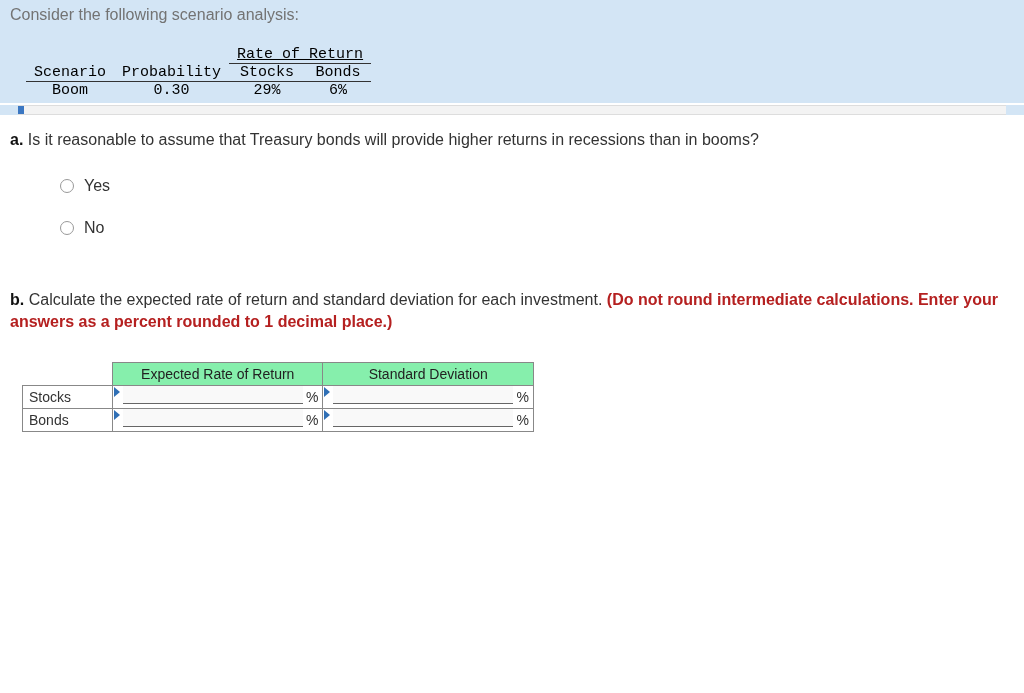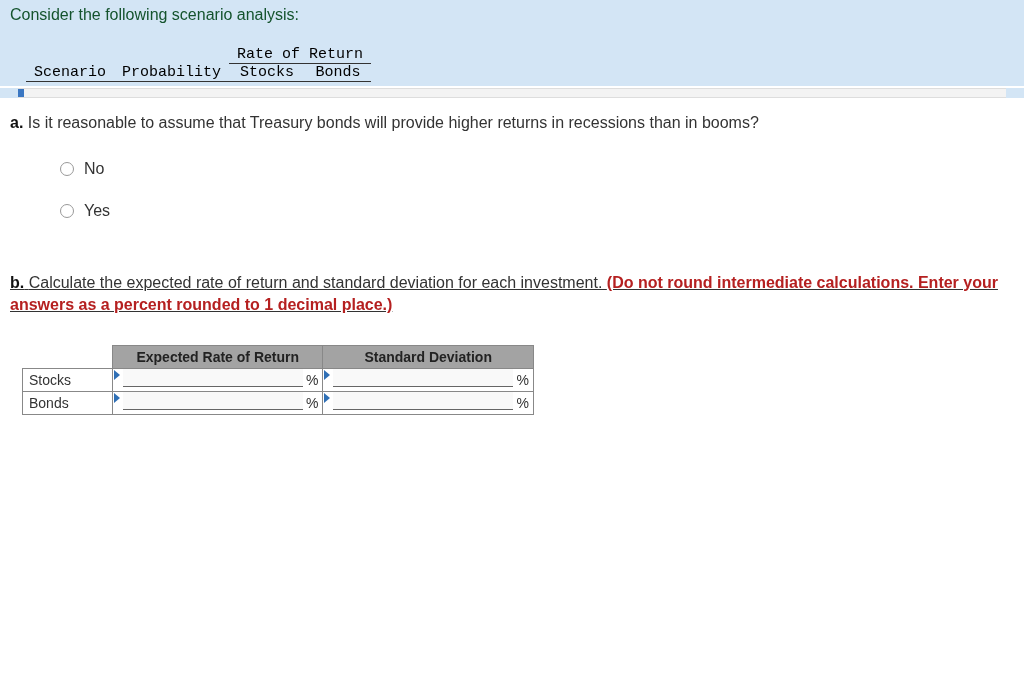--- a/index.html
+++ b/index.html
@@ -14,38 +14,39 @@
   }
   .highlight-block {
     background: #d3e5f5;
     padding: 4px 6px;
     margin-bottom: 2px;
   }
   .intro {
     background: #d3e5f5;
     padding: 6px 10px 18px 10px;
     font-size: 16px;
-    color: #14532d;
+    color: #737373;
   }
   .scenario-table {
     font-family: "Courier New", monospace;
     font-size: 15px;
     color: #000;
     border-collapse: collapse;
     margin-left: 20px;
   }
   .scenario-table td, .scenario-table th {
     padding: 0 8px;
     text-align: center;
     font-weight: normal;
   }
   .scenario-table .num { text-align: center; }
   .scenario-table .group-header {
     text-align: center;
     border-bottom: 1px solid #333;
+    text-decoration: underline;
   }
   .scenario-table .header-row td,
   .scenario-table .header-row th {
     border-bottom: 1px solid #333;
   }
   .scrollbar-sim {
     height: 10px;
     background: #f3f3f3;
     border-top: 1px solid #ddd;
     border-bottom: 1px solid #ddd;
@@ -76,38 +77,37 @@
     width: 14px; height: 14px;
     border: 1px solid #999;
     border-radius: 50%;
     background: #fff;
     display: inline-block;
   }
   .part-b {
     padding: 30px 10px 10px 10px;
     font-size: 16px;
     line-height: 1.35;
-    text-decoration: underline;
   }
   .part-b .qnum { font-weight: bold; color: #111; }
   .instruction { color: #b52020; font-weight: bold; }
   .answer-table {
     border-collapse: collapse;
     margin: 20px 0 0 22px;
     font-size: 14px;
   }
   .answer-table th, .answer-table td {
     border: 1px solid #888;
     padding: 3px 6px;
     background: #fff;
   }
   .answer-table th {
-    font-weight: bold;
+    font-weight: normal;
     text-align: center;
-    background: #a3a3a3;
+    background: #86efac;
     color: #222;
   }
   .answer-table .rowlabel {
     text-align: left;
     font-weight: normal;
     background: #fff;
     width: 90px;
   }
   .answer-cell {
     padding: 0 !important;
@@ -153,41 +153,47 @@
       <td></td>
           <td></td>
       <td colspan="2" class="group-header">Rate of Return</td>
     </tr>
     <tr class="header-row">
       <th>Scenario</th>
       <th class="num">Probability</th>
       <th class="num">Stocks</th>
       <th class="num">Bonds</th>
     </tr>
+    <tr>
+      <td>Boom</td>
+      <td class="num">0.30</td>
+      <td class="num">29%</td>
+      <td class="num">6%</td>
+    </tr>
   </tbody>
     </table>
 </div>
 
 <div class="highlight-block" style="padding:0;">
   <div class="scrollbar-sim"></div>
 </div>
 
 <div class="question">
   <span class="qnum">a.</span>
   <span>Is it reasonable to assume that Treasury bonds will provide higher returns in recessions than in booms?</span>
 </div>
 
 <div class="radio-group">
   <div class="radio-item">
     <span class="radio-circle"></span>
-    <span>No</span>
+    <span>Yes</span>
   </div>
   <div class="radio-item">
     <span class="radio-circle"></span>
-    <span>Yes</span>
+    <span>No</span>
   </div>
 </div>
 
 <div class="part-b">
   <span class="qnum">b.</span>
   <span>Calculate the expected rate of return and standard deviation for each investment. </span>
   <span class="instruction">(Do not round intermediate calculations. Enter your answers as a percent rounded to 1 decimal place.)</span>
 </div>
 
 <table class="answer-table">

